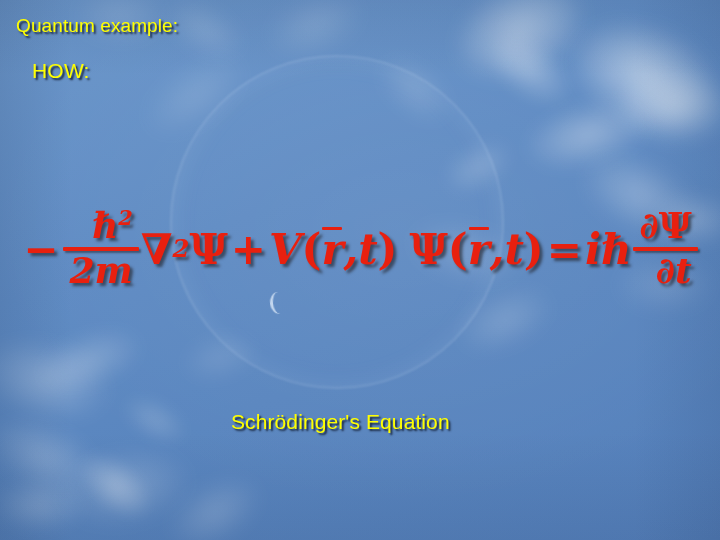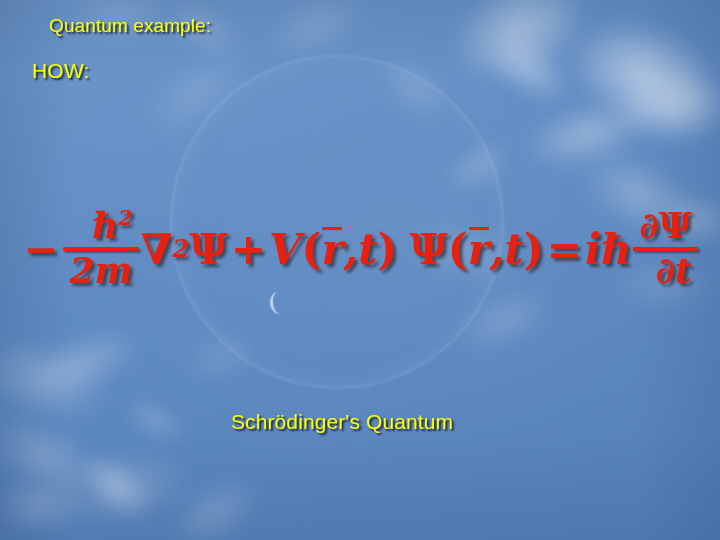--- a/index.html
+++ b/index.html
@@ -66,21 +66,21 @@
 
   
   .txt-yellow {
     position: absolute;
     color: #ffff00;
     text-shadow: 2px 2px 2px rgba(10,18,35,0.85);
     white-space: nowrap;
     line-height: 1;
   }
   #subtitle-text {
-    left: 49px;
+    left: 16px;
     top: 16px;
     font-size: 19px;
     letter-spacing: 0.1px;
   }
   #how-text {
     left: 32px;
     top: 60px;
     font-size: 21px;
     letter-spacing: 0.2px;
   }
@@ -237,15 +237,15 @@
     <span class="eq-part">i</span>
     <span class="eq-part">ℏ</span>
 
     <span class="frac">
       <span class="num"><span>∂</span><span class="psi">Ψ</span></span>
       <span class="bar"></span>
       <span class="den">∂t</span>
     </span>
   </div>
 
-  <div class="txt-yellow" id="caption-text">Schrödinger's Quantum</div>
+  <div class="txt-yellow" id="caption-text">Schrödinger's Equation</div>
 
 </div>
 
 </body></html>

